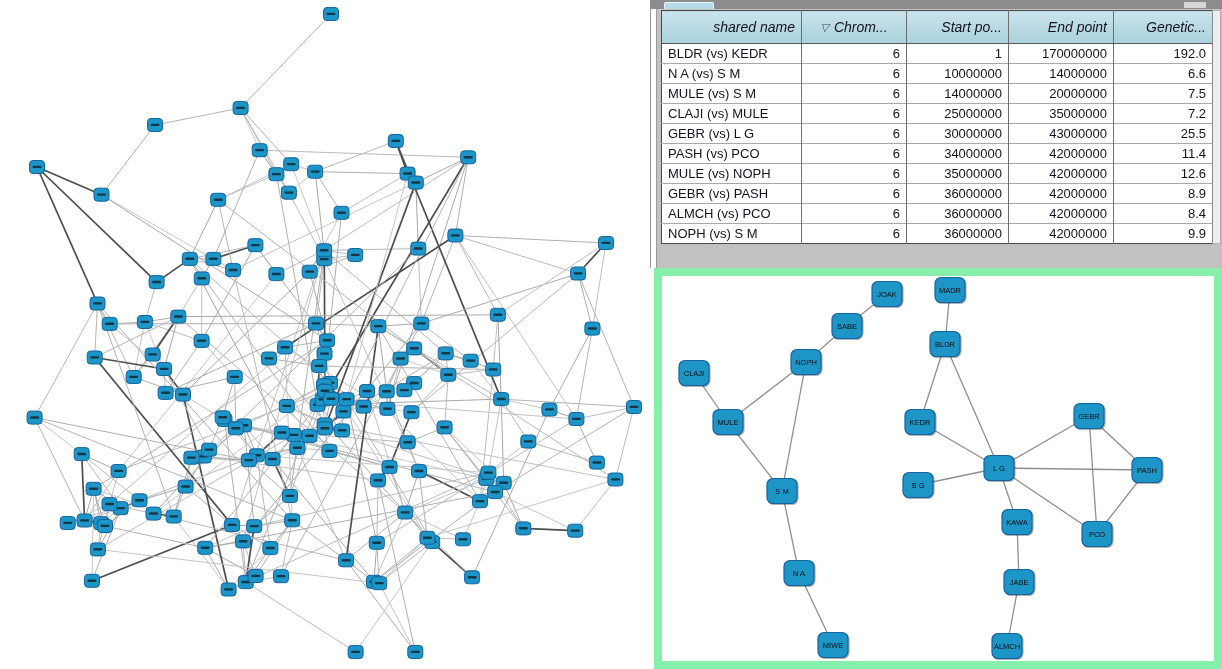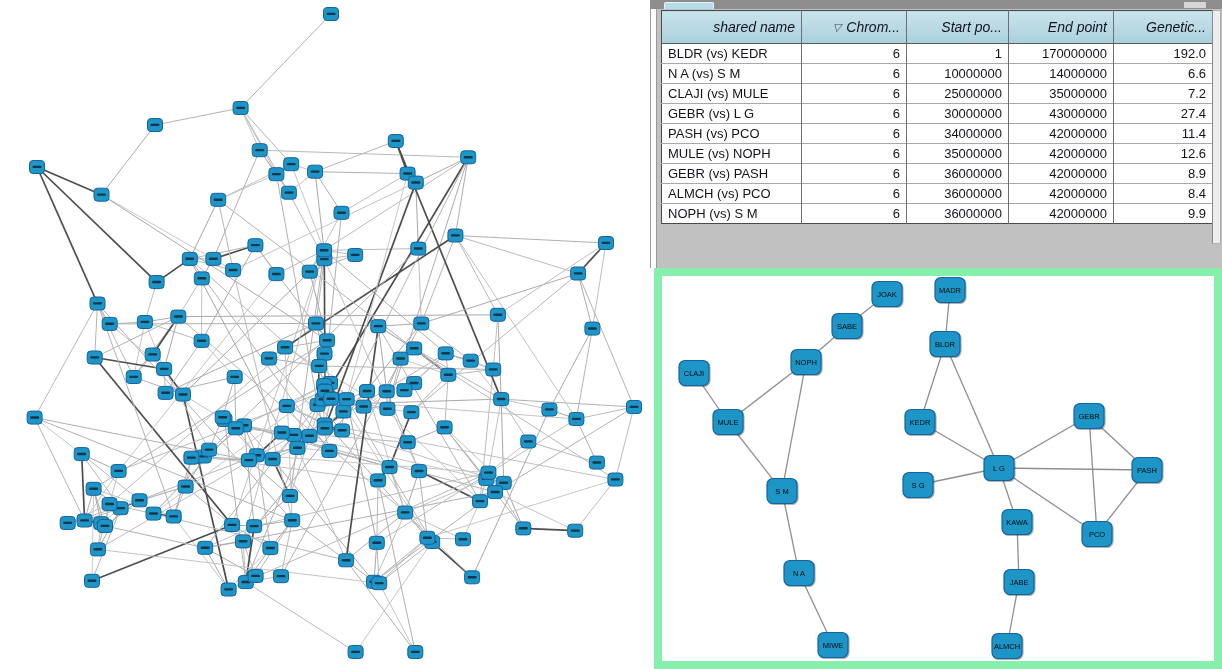--- a/index.html
+++ b/index.html
@@ -21,21 +21,21 @@
   .edge-strip2{position:absolute;left:0;top:268px;width:4px;height:401px;background:#ffffff;}
 
   
   table.pairs{position:absolute;left:11px;top:10px;border-collapse:collapse;table-layout:fixed;
               background:#ffffff;border:1px solid #4a4a4a;color:#13131f;}
   table.pairs th{height:32px;padding:0 6px;font-weight:400;font-size:14px;text-align:right;
                  background:linear-gradient(#c9e3eb,#aad1dc);
                  border-bottom:1px solid #5a5a5a;border-left:1px solid #6e6e6e;
                  overflow:hidden;white-space:nowrap;font-style:italic;}
   table.pairs th:first-child{border-left:none;}
-  table.pairs th.c-chrom{text-align:right;}
+  table.pairs th.c-chrom{text-align:center;}
   table.pairs td{height:19px;padding:0 6px;font-size:13px;text-align:right;
                  border-top:1px solid #a8a8a8;border-left:1px solid #6e6e6e;
                  overflow:hidden;white-space:nowrap;}
   table.pairs td:first-child{border-left:none;text-align:left;}
   .funnel{display:inline-block;margin-right:5px;font-size:11px;color:#3c4c55;transform:translateY(-1px);}
   .scrollbar{position:absolute;left:562px;top:10px;width:9px;height:234px;background:#ededed;
              border:1px solid #b0b0b0;border-left:1px solid #8a8a8a;box-sizing:border-box;}
 
   
   .network-frame{position:absolute;left:4px;top:268px;width:568px;height:401px;background:#86efac;}
@@ -1086,32 +1086,39 @@
             <td>192.0</td>
           </tr>
           <tr>
             <td>N A (vs) S M</td>
             <td>6</td>
             <td>10000000</td>
             <td>14000000</td>
             <td>6.6</td>
           </tr>
           <tr>
+            <td>MULE (vs) S M</td>
+            <td>6</td>
+            <td>14000000</td>
+            <td>20000000</td>
+            <td>7.5</td>
+          </tr>
+          <tr>
             <td>CLAJI (vs) MULE</td>
             <td>6</td>
             <td>25000000</td>
             <td>35000000</td>
             <td>7.2</td>
           </tr>
           <tr>
             <td>GEBR (vs) L G</td>
             <td>6</td>
             <td>30000000</td>
             <td>43000000</td>
-            <td>27.4</td>
+            <td>25.5</td>
           </tr>
           <tr>
             <td>PASH (vs) PCO</td>
             <td>6</td>
             <td>34000000</td>
             <td>42000000</td>
             <td>11.4</td>
           </tr>
           <tr>
             <td>MULE (vs) NOPH</td>

